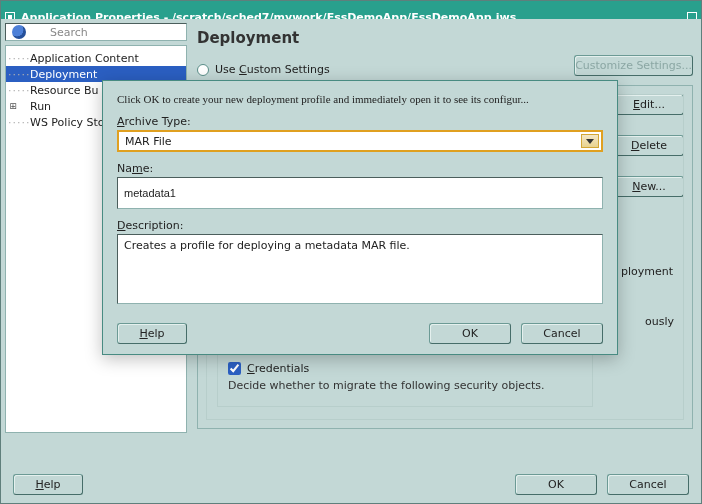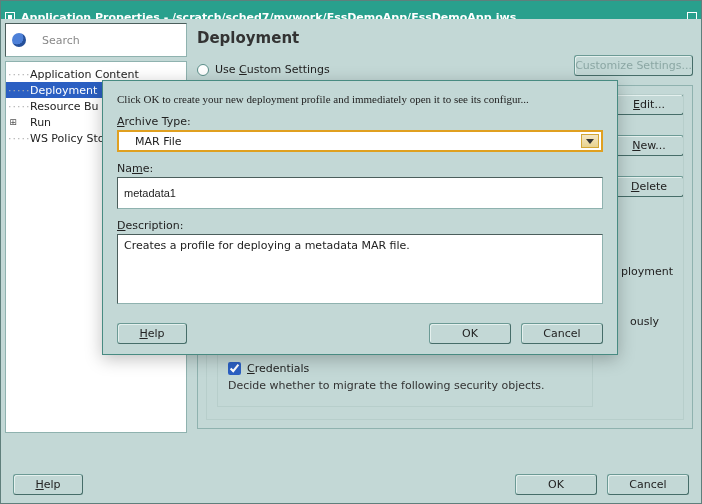--- a/index.html
+++ b/index.html
@@ -55,28 +55,28 @@
     height: 410px;
   }
 
   
   .sidebar {
     width: 182px;
     display: flex;
     flex-direction: column;
   }
   .search-box {
-    height: 34px;
+    height: 18px;
     background: #fff;
     border: 1px inset #8fb2af;
     display: flex;
     align-items: center;
     padding: 0 6px;
     color: #888;
-    gap: 16px;
+    gap: 24px;
   }
   .search-box .search-ico {
     width: 14px; height: 14px;
     background: radial-gradient(circle at 35% 35%, #4d80d8 0 50%, #25509a 52% 100%);
     border-radius: 50%;
     position: relative;
   }
   .tree {
     flex: 1;
     background: #fff;
@@ -177,21 +177,21 @@
     padding:10px 10px 6px;
   }
   .inner-groupbox .deploy-label {
     position:absolute;
     right:10px;
     top:170px;
     font-size:11px;
   }
   .inner-groupbox .ously-label {
     position:absolute;
-    right:24px;
+    right:9px;
     top:220px;
     font-size:11px;
   }
 
   
   .main-bottom {
     position: absolute;
     left: 12px; right: 12px;
     bottom: 8px;
     display: flex;
@@ -251,21 +251,21 @@
     padding: 12px 14px 10px;
   }
   .dlg-instr { margin-bottom: 10px; font-family: Liberation Serif, serif; }
   .field-label { margin-top:4px; margin-bottom:2px; }
   .combo {
     height: 22px;
     background: #fff;
     border: 2px solid #e0a020;
     display:flex;
     align-items:center;
-    padding: 0 6px 0 16px;
+    padding: 0 6px 0 6px;
     position:relative;
   }
   .combo .arrow {
     position:absolute; right:2px; top:2px; bottom:2px; width:18px;
     background: linear-gradient(#f3e7c7,#e9d38f);
     border:1px solid #d3a736;
     display:flex; align-items:center; justify-content:center;
   }
   .combo .arrow::after{
     content:""; border-left:4px solid transparent; border-right:4px solid transparent;
@@ -351,22 +351,22 @@
           <span class="radio-outer"></span>
           <span>
             <span>Use </span><u>C</u><span>ustom Settings</span>
           </span>
           <div class="btn xwide cust-btn disabled">Customize Settings...</div>
         </div>
 
         <div class="inner-panel">
           <div class="side-buttons">
             <div class="btn"><span></span><u>E</u><span>dit...</span></div>
+            <div class="btn"><span></span><u>D</u><span>elete</span></div>
             <div class="btn"><span></span><u>N</u><span>ew...</span></div>
-            <div class="btn"><span></span><u>D</u><span>elete</span></div>
           </div>
           <div class="inner-groupbox">
             <span class="deploy-label">ployment</span>
             <span class="ously-label">ously</span>
             <div class="lower">
               <label class="chk">
                 <input type="checkbox" checked="" style="">
                 <span><span></span><u>C</u><span>redentials</span></span>
               </label>
               <div class="explain">Decide whether to migrate the following security objects.</div>

